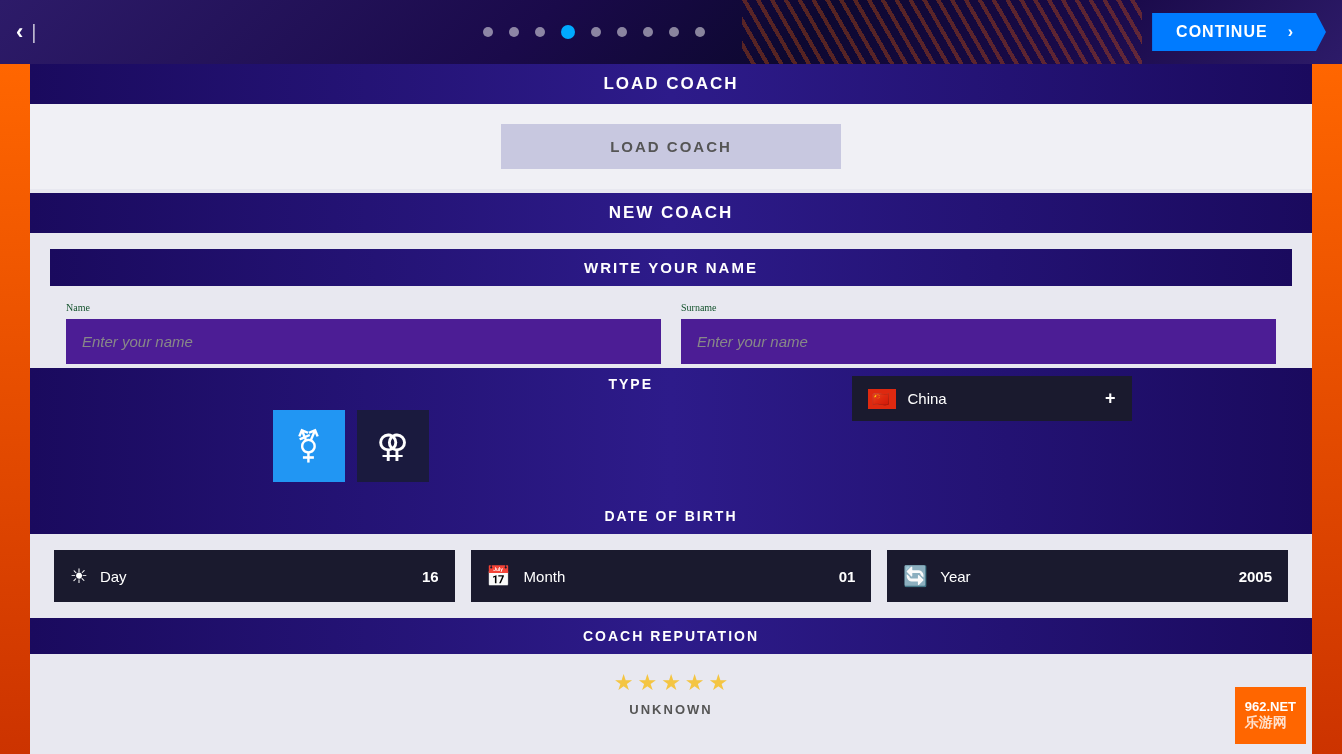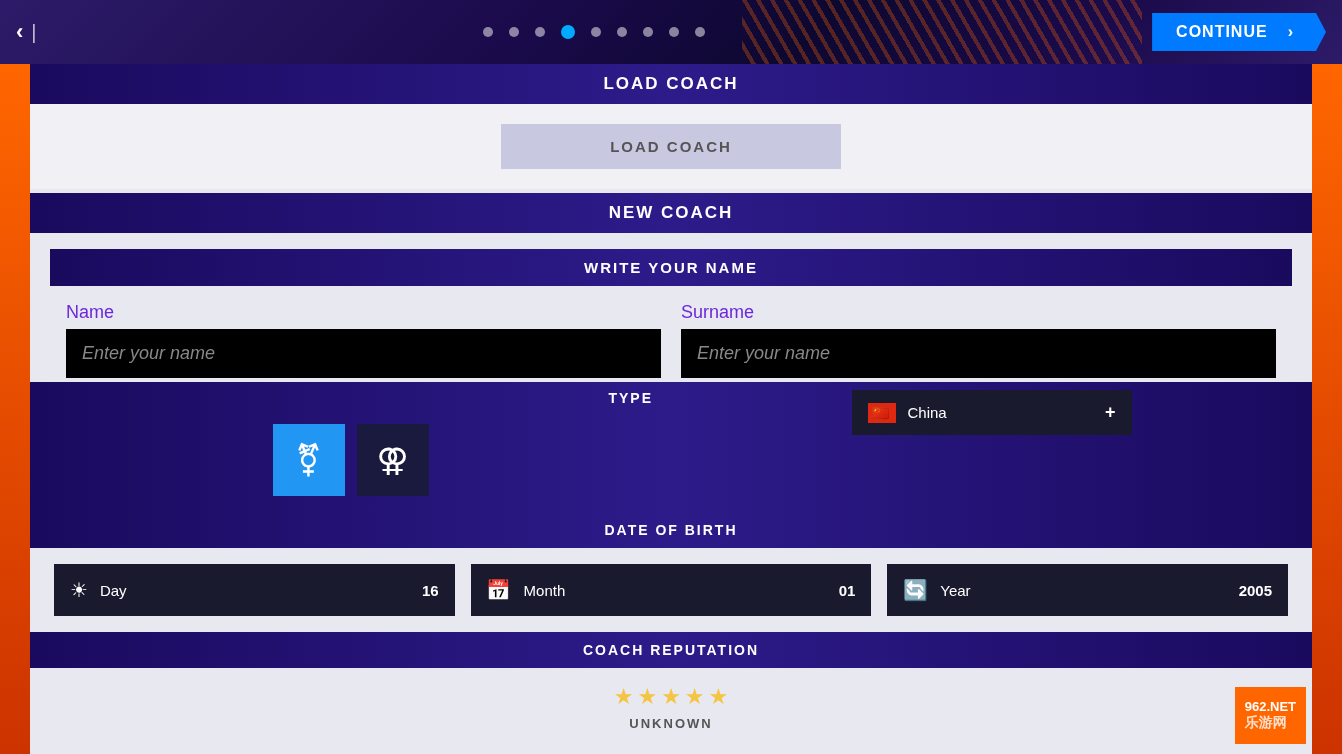--- a/index.html
+++ b/index.html
@@ -174,31 +174,32 @@
     }
 
     .field-group {
       flex: 1;
       display: flex;
       flex-direction: column;
       gap: 6px;
     }
 
     .field-label {
-      font-size: 18px;
-      color: #6d28d9;
+      font-size: 10px;
+      color: #14532d;
       font-weight: 500;
+      font-family: Liberation Serif, serif;
     }
 
     .name-input {
-      background: #000000;
+      background: #4c1d95;
       border: none;
       color: #888;
       padding: 14px 16px;
-      font-size: 18px;
+      font-size: 15px;
       font-style: italic;
       width: 100%;
     }
 
     .name-input::placeholder {
       color: #888;
       font-style: italic;
     }
 
     

